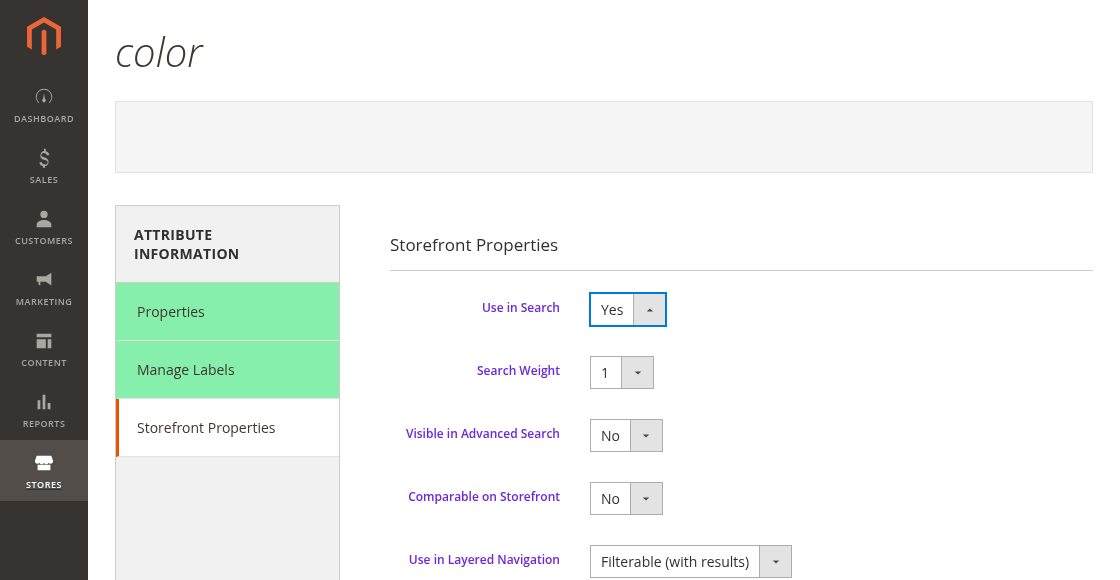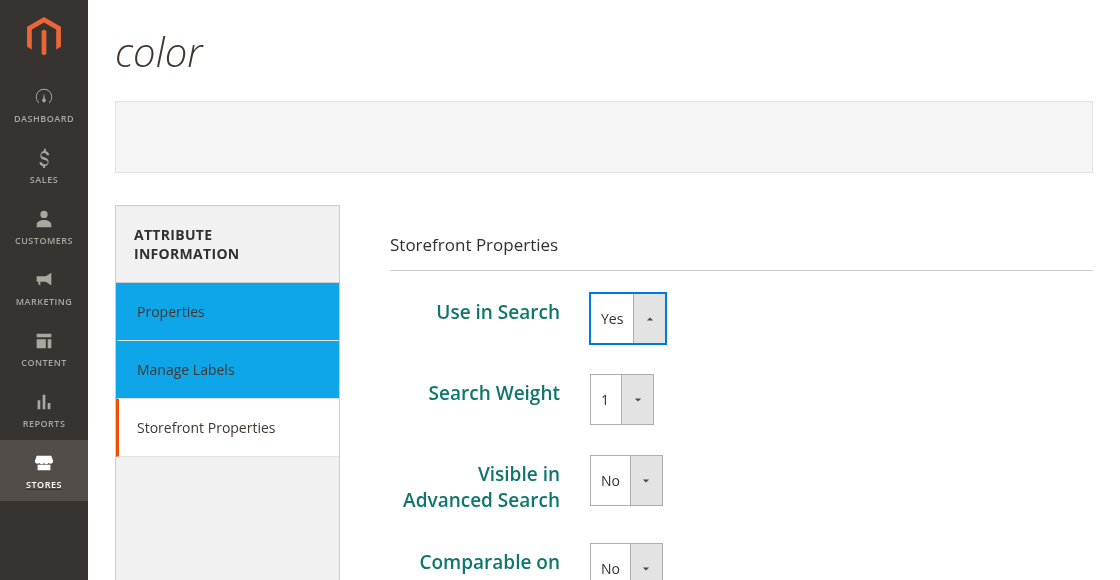--- a/index.html
+++ b/index.html
@@ -21,30 +21,30 @@
 
 .main { flex: 1; padding: 0 27px 0 27px; overflow: hidden; }
 .page-title { font-size: 40px; font-weight: 300; color: #41362f; margin: 24px 0 22px 0; font-style: italic; }
 .banner { background: #f5f5f5; border: 1px solid #e3e3e3; height: 72px; margin-bottom: 32px; }
 
 .columns { display: flex; gap: 50px; }
 
 
 .tabs { width: 225px; flex: none; border: 1px solid #ccc; background: #f1f1f1; }
 .tabs-header { font-size: 14px; font-weight: 700; color: #303030; padding: 19px 18px; letter-spacing: 0.3px; border-bottom: 1px solid #ccc; }
-.tab { display: block; padding: 19px 18px; font-size: 14px; color: #41362f; background: #0ea5e9; border-bottom: 1px solid #e3e3e3; border-left: 3px solid transparent; cursor: pointer; }
+.tab { display: block; padding: 19px 18px; font-size: 14px; color: #41362f; background: #86efac; border-bottom: 1px solid #e3e3e3; border-left: 3px solid transparent; cursor: pointer; }
 .tab.active { background: #fff; border-left-color: #eb5202; font-weight: 400; }
 
 
 .form-area { flex: 1; padding-top: 28px; }
 .section-title { font-size: 17px; color: #303030; font-weight: 400; padding-bottom: 14px; border-bottom: 1px solid #ccc; margin-bottom: 22px; }
 .field { display: flex; align-items: flex-start; margin-bottom: 30px; }
-.field-label { width: 200px; text-align: right; padding-right: 30px; padding-top: 6px; font-size: 19px; color: #0f766e; font-weight: 600; }
+.field-label { width: 200px; text-align: right; padding-right: 30px; padding-top: 6px; font-size: 12px; color: #6d28d9; font-weight: 600; }
 .field-control { flex: 1; }
-.select-wrap { display: inline-flex; align-items: stretch; height: 51px; border: 1px solid #adadad; background: #fff; }
+.select-wrap { display: inline-flex; align-items: stretch; height: 33px; border: 1px solid #adadad; background: #fff; }
 .select-wrap.focused { border-color: #007bdb; box-shadow: 0 0 0 1px #007bdb; }
 .select-value { padding: 0 10px; display: flex; align-items: center; font-size: 14px; color: #303030; min-width: 30px; }
 .select-btn { width: 32px; background: #e3e3e3; border-left: 1px solid #adadad; display: flex; align-items: center; justify-content: center; cursor: pointer; }
 .select-btn svg { width: 8px; height: 8px; fill: #514943; }
 </style>
 </head>
 <body>
 
 <div class="app">
 

